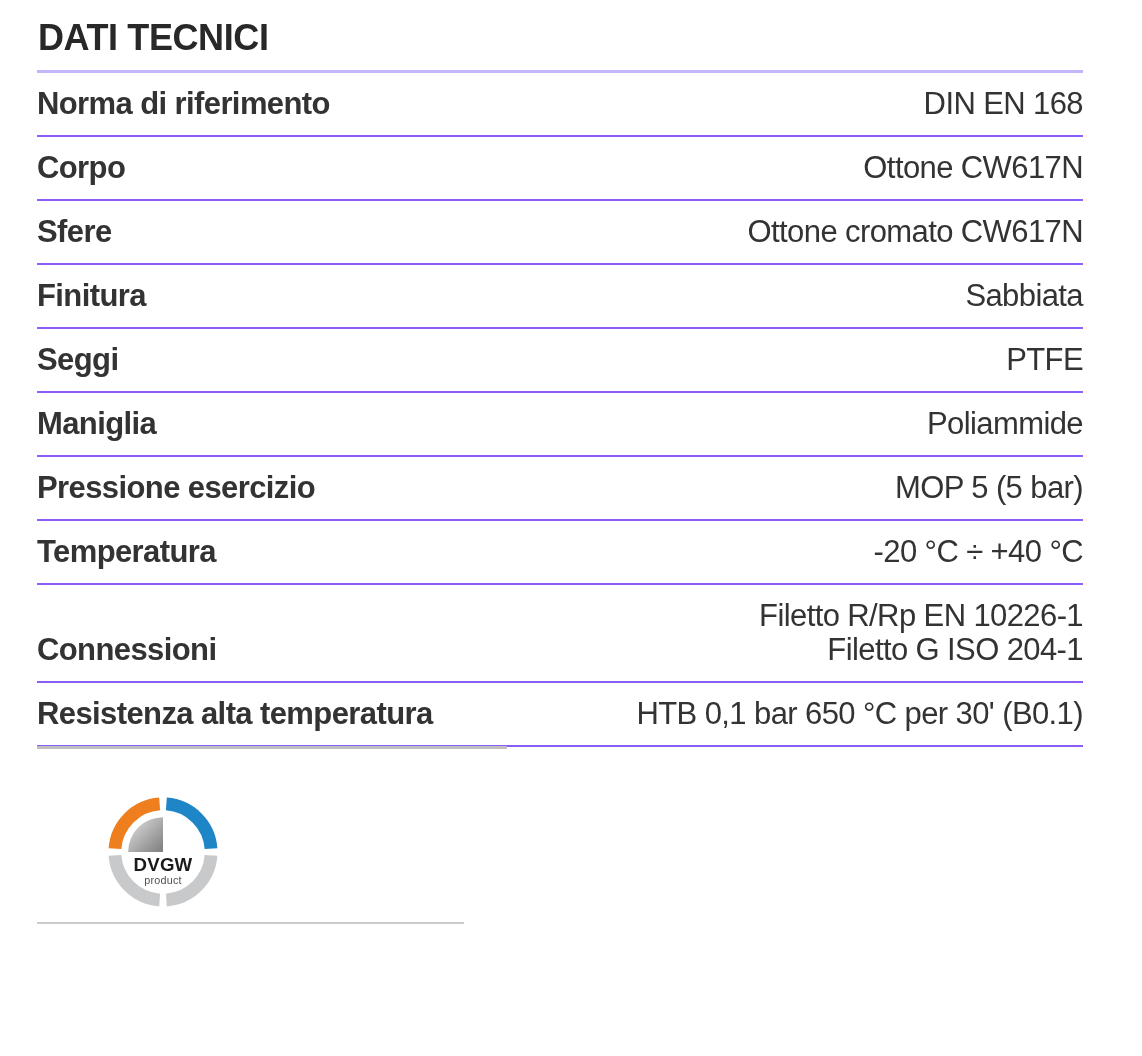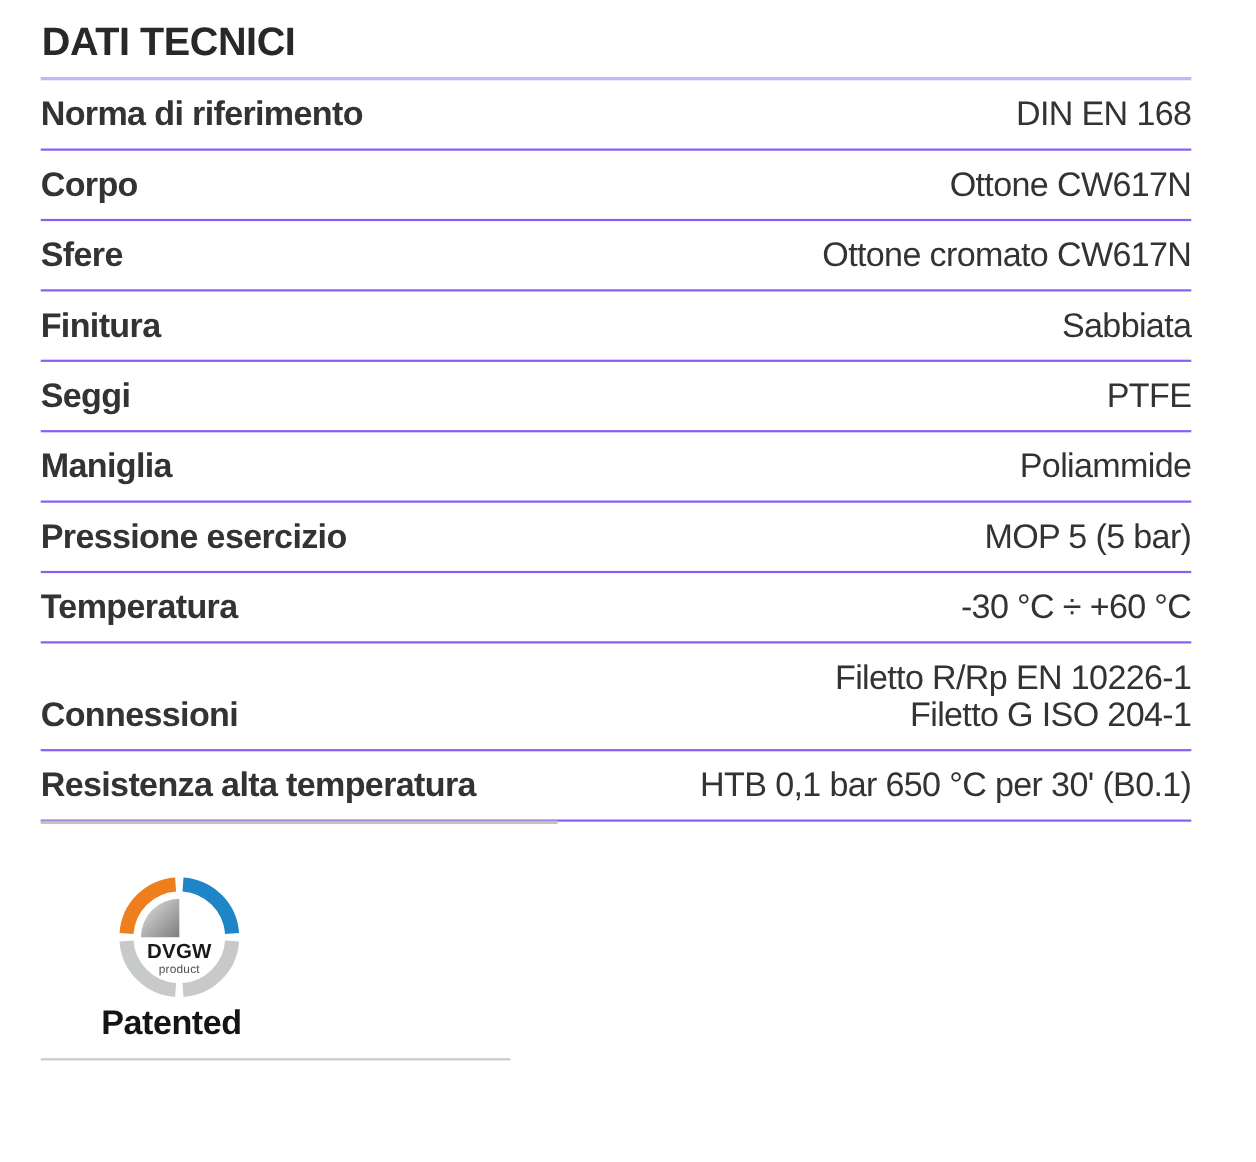--- a/index.html
+++ b/index.html
@@ -155,21 +155,21 @@
     <div class="spec-row">
       <div class="spec-label">Pressione esercizio</div>
       <div class="spec-value">
         <span class="value-line">MOP 5 (5 bar)</span>
       </div>
     </div>
 
     <div class="spec-row">
       <div class="spec-label">Temperatura</div>
       <div class="spec-value">
-        <span class="value-line">-30 °C ÷ +60 °C</span>
+        <span class="value-line">-20 °C ÷ +40 °C</span>
       </div>
     </div>
 
     <div class="spec-row">
       <div class="spec-label">Connessioni</div>
       <div class="spec-value">
         <span class="value-line">Filetto R/Rp EN 10226-1</span>
         <span class="value-line">Filetto G ISO 204-1</span>
       </div>
     </div>
@@ -193,18 +193,17 @@
         </linearGradient>
       </defs>
       <path d="M 7.12 52.58 A 49 49 0 0 1 52.58 7.12" fill="none" stroke-width="13" stroke-linecap="butt" stroke="#EF7E1E"></path>
       <path d="M 59.42 7.12 A 49 49 0 0 1 104.88 52.58" fill="none" stroke-width="13" stroke-linecap="butt" stroke="#1E85C7"></path>
       <path d="M 104.88 59.42 A 49 49 0 0 1 59.42 104.88" fill="none" stroke-width="13" stroke-linecap="butt" stroke="#C8C9CA"></path>
       <path d="M 52.58 104.88 A 49 49 0 0 1 7.12 59.42" fill="none" stroke-width="13" stroke-linecap="butt" stroke="#C8C9CA"></path>
       <path d="M 56 56 L 56 20.5 A 35.5 35.5 0 0 0 20.5 56 Z" fill="url(#discGrad)"></path>
       <text class="logo-main-text" x="56" y="75" text-anchor="middle" fill="#1A1A1A">DVGW</text>
       <text class="logo-sub-text" x="56" y="89" text-anchor="middle" fill="#4F4F4F">product</text>
     </svg>
-    <div class="patented-caption">Patented</div>
   </div>
 
   <div class="bottom-divider"></div>
 
 </div>
 
 </body></html>

